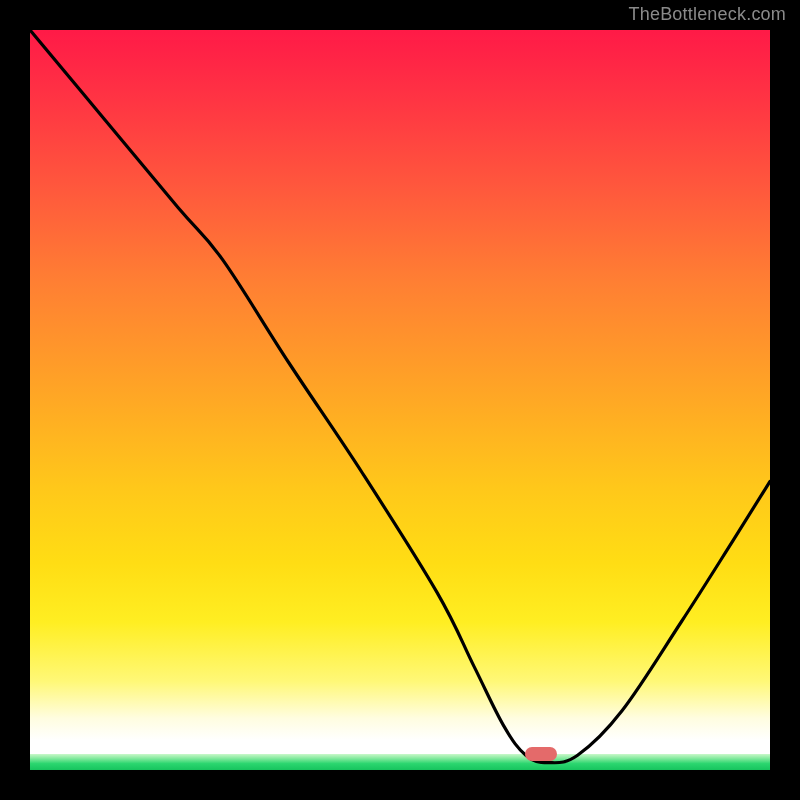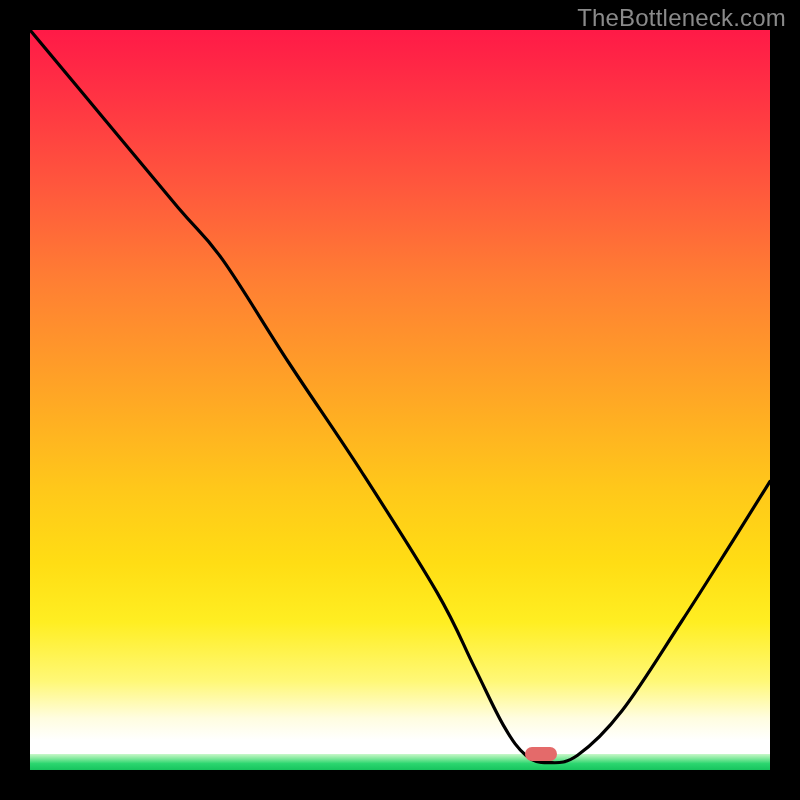--- a/index.html
+++ b/index.html
@@ -15,21 +15,21 @@
     position: relative;
     width: 800px;
     height: 800px;
     background: #000;
   }
   .watermark {
     position: absolute;
     top: 4px;
     right: 14px;
     color: #8a8a8a;
-    font-size: 24px;
+    font-size: 18px;
     font-weight: 500;
     letter-spacing: 0.2px;
     z-index: 5;
   }
   .plot-area {
     position: absolute;
     left: 30px;
     top: 30px;
     width: 740px;
     height: 740px;

